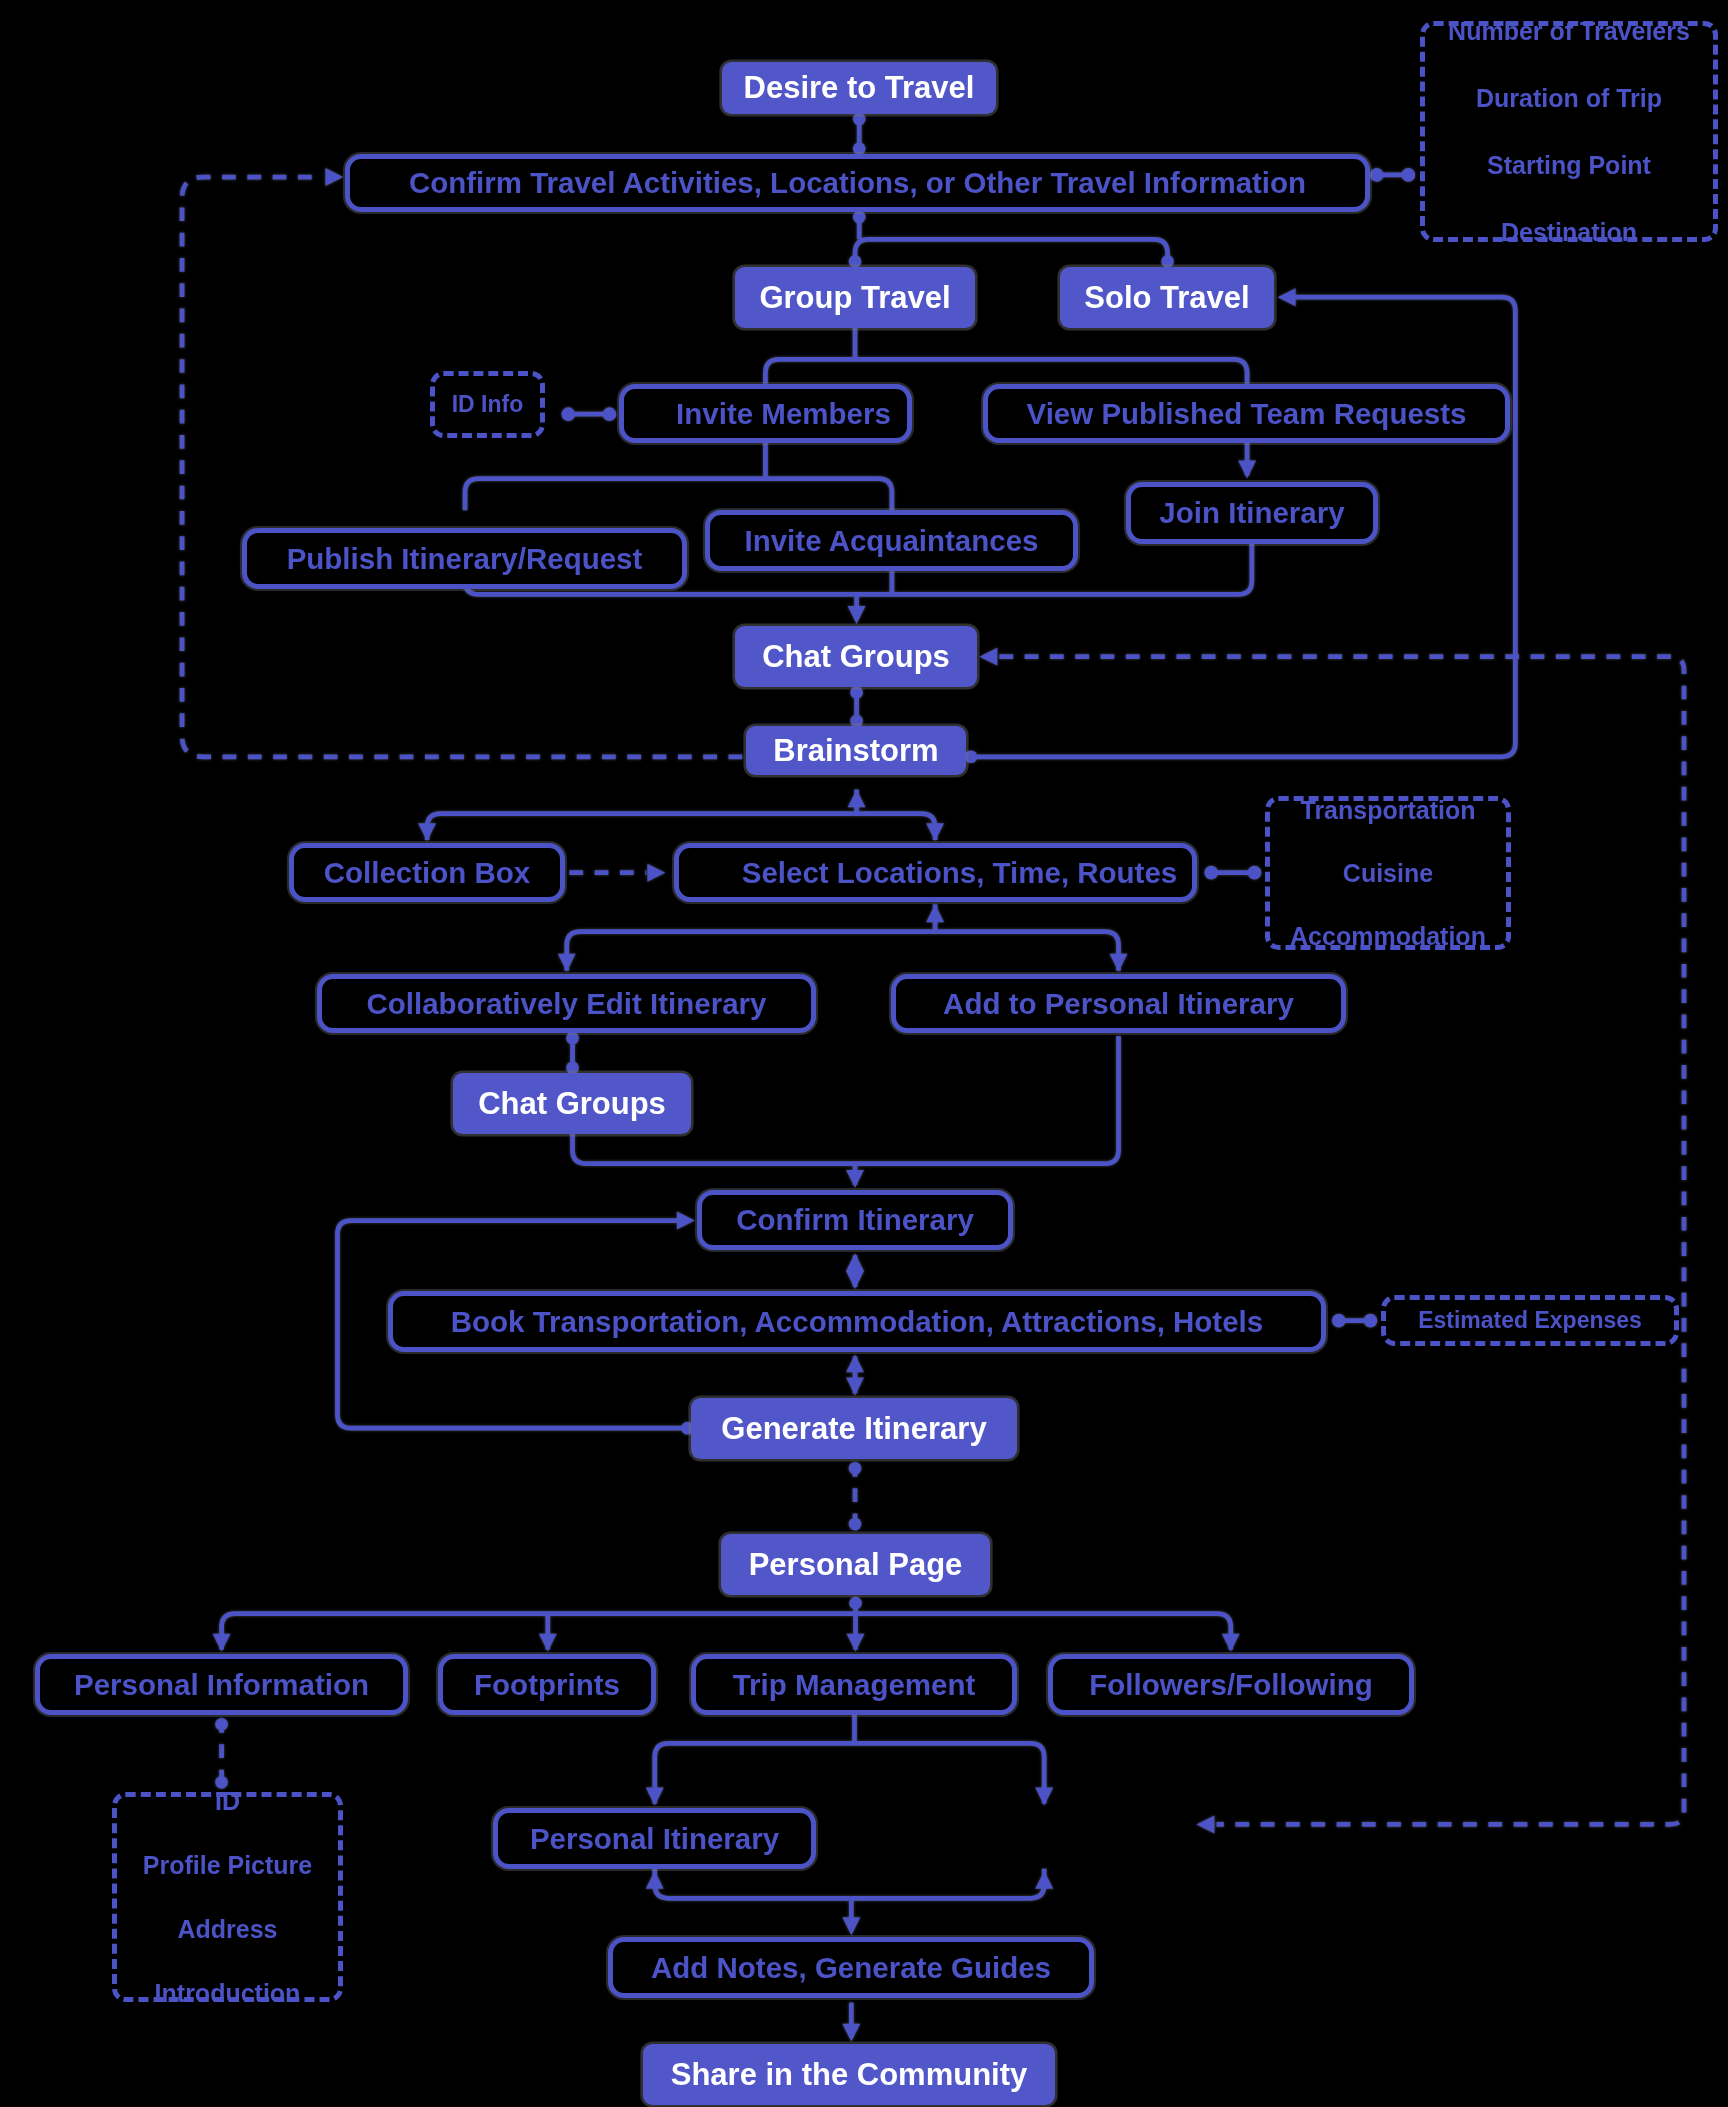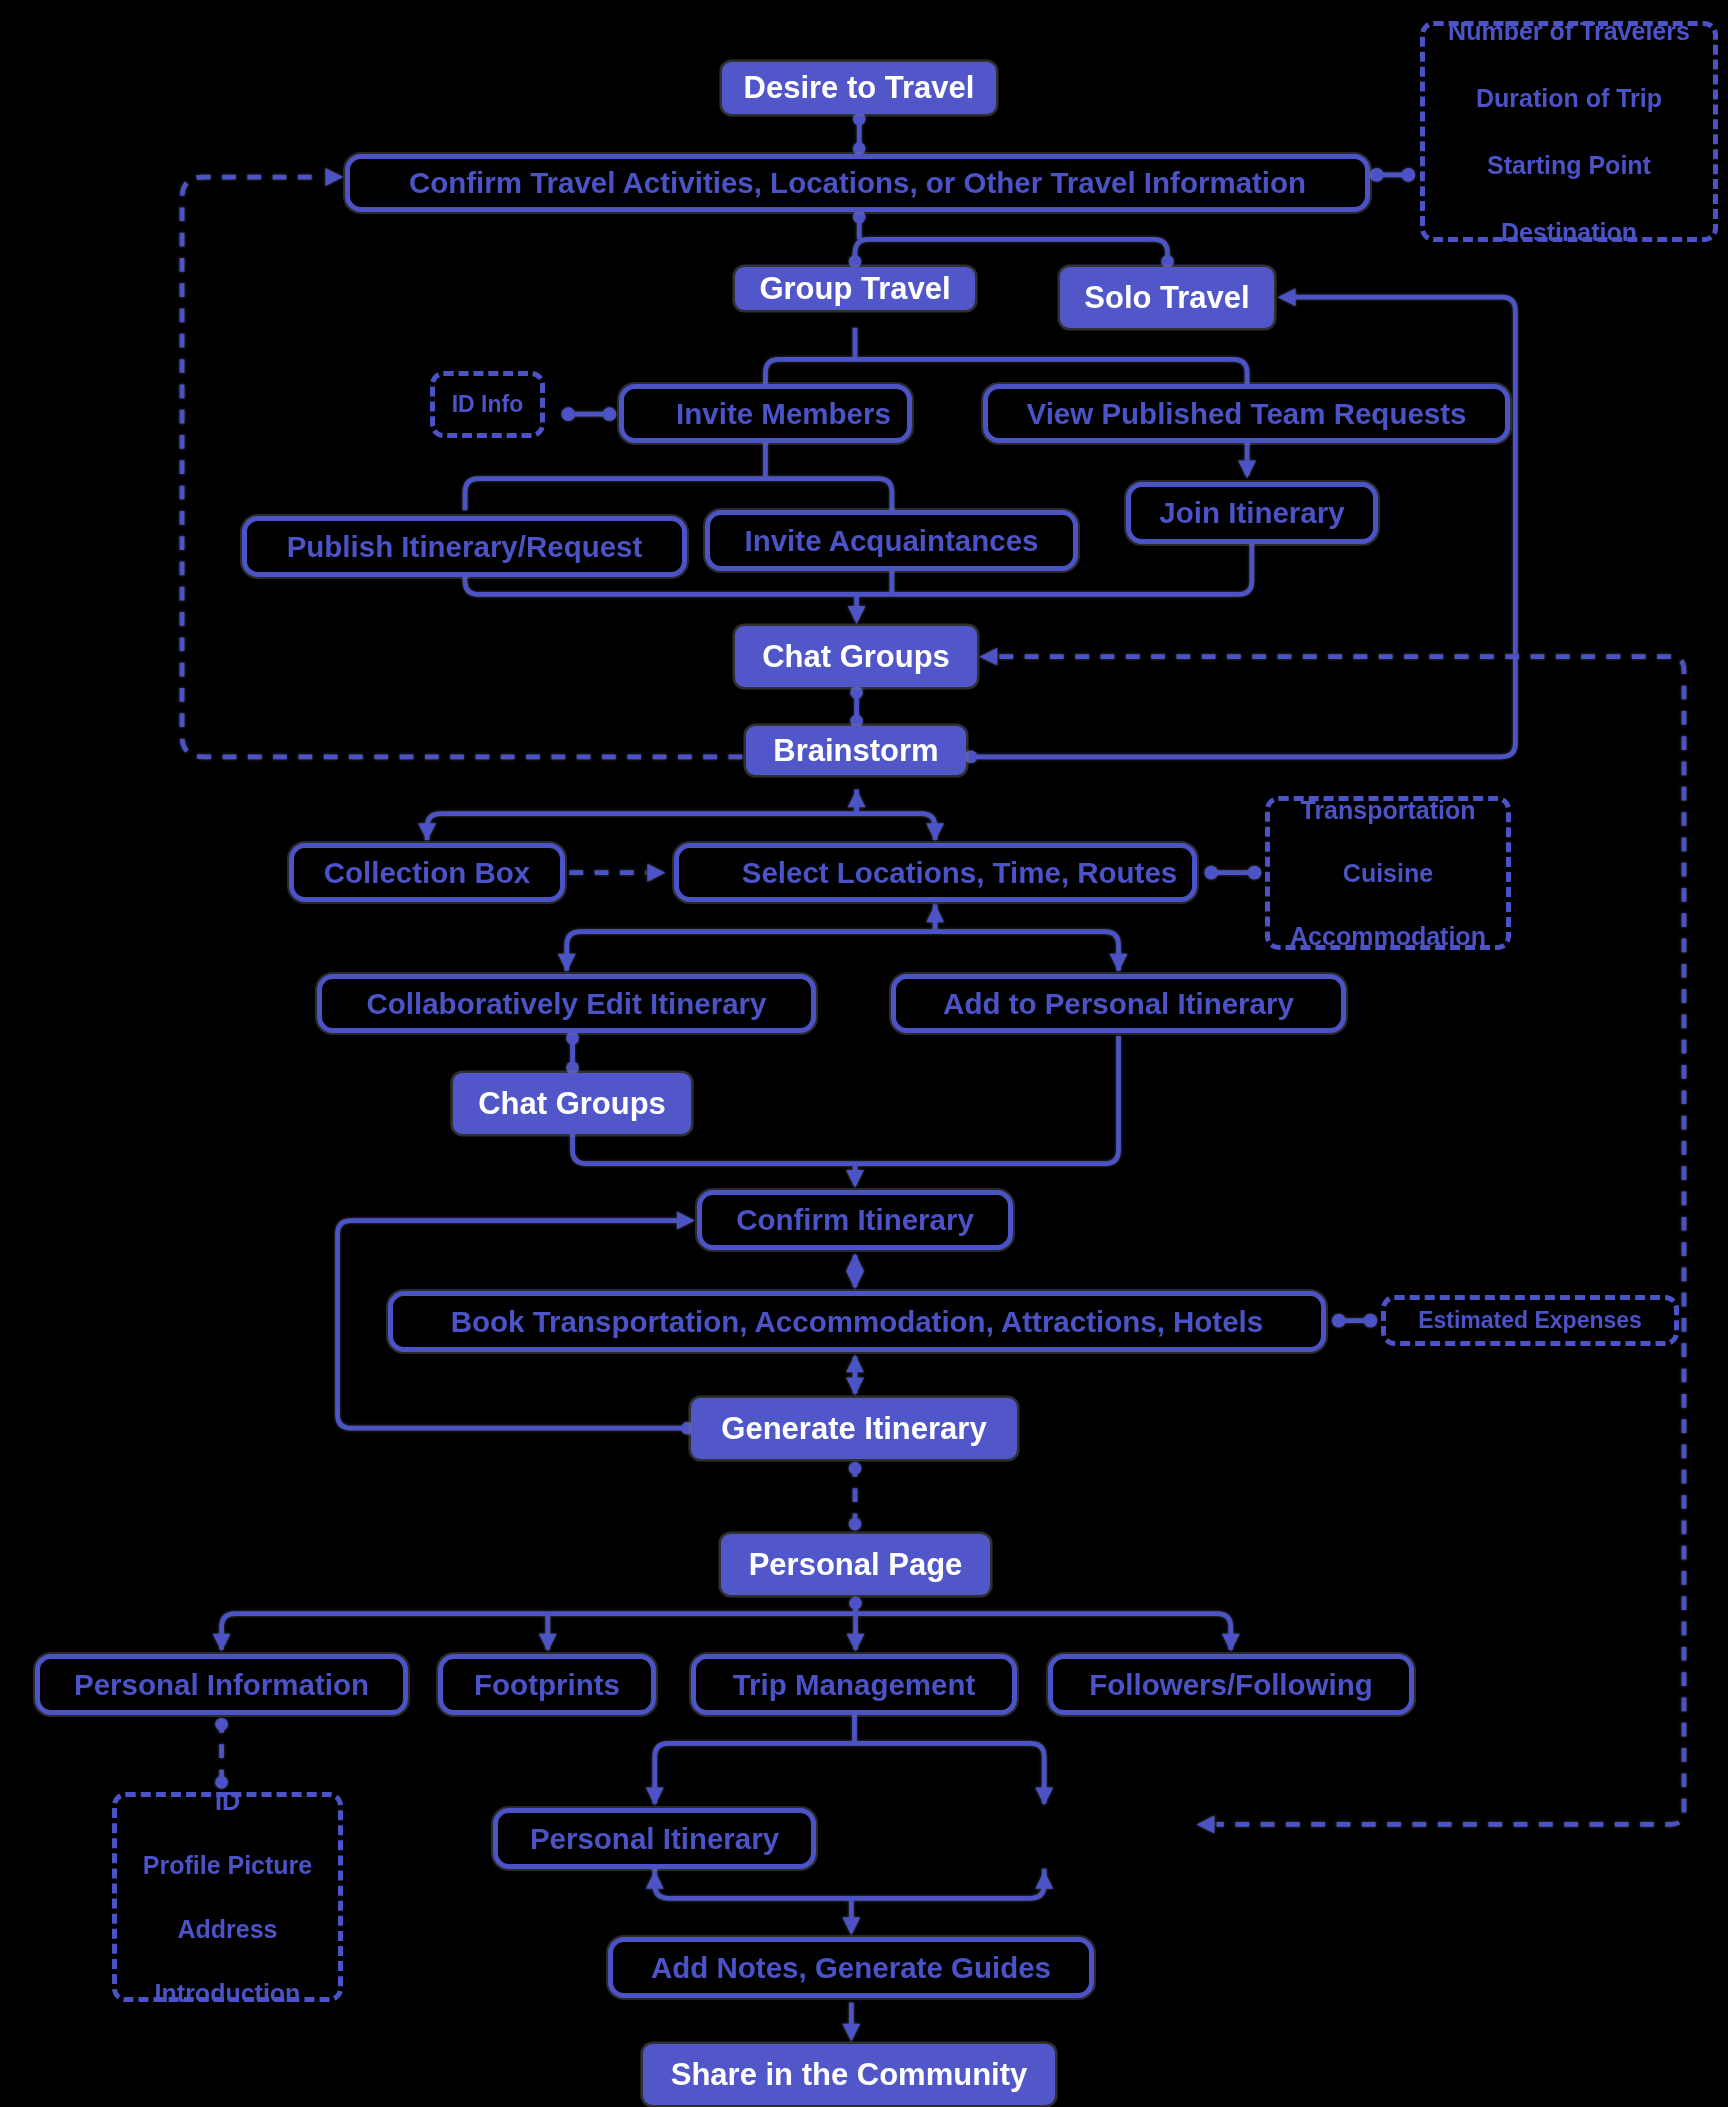--- a/index.html
+++ b/index.html
@@ -139,41 +139,41 @@
   <span>Confirm Travel Activities, Locations, or Other Travel Information</span>
     </div>
 
 <div class="node d" style="left:1420px;top:21px;width:298px;height:221px;line-height:55px;">
   <span>Number of Travelers</span>
   <span>Duration of Trip</span>
   <span>Starting Point</span>
   <span>Destination</span>
     </div>
 
-<div class="node f" style="left:735px;top:267px;width:240px;height:43px;">
+<div class="node f" style="left:735px;top:267px;width:240px;height:61px;">
   <span>Group Travel</span>
     </div>
 
 <div class="node f" style="left:1060px;top:267px;width:214px;height:61px;">
   <span>Solo Travel</span>
     </div>
 
 <div class="node d tight" style="left:430px;top:371px;width:115px;height:67px;justify-content:center;">
   <span>ID Info</span>
     </div>
 
 <div class="node o" style="left:619px;top:384px;width:293px;height:59px;padding-left:36px;">
   <span>Invite Members</span>
     </div>
 
 <div class="node o" style="left:983px;top:384px;width:527px;height:59px;">
   <span>View Published Team Requests</span>
     </div>
 
-<div class="node o" style="left:242px;top:516px;width:445px;height:61px;text-align:right;">
+<div class="node o" style="left:242px;top:528px;width:445px;height:61px;text-align:right;">
   <span>Publish Itinerary/Request</span>
     </div>
 
 <div class="node o" style="left:705px;top:510px;width:373px;height:61px;">
   <span>Invite Acquaintances</span>
     </div>
 
 <div class="node o" style="left:1126px;top:482px;width:252px;height:62px;">
   <span>Join Itinerary</span>
     </div>

